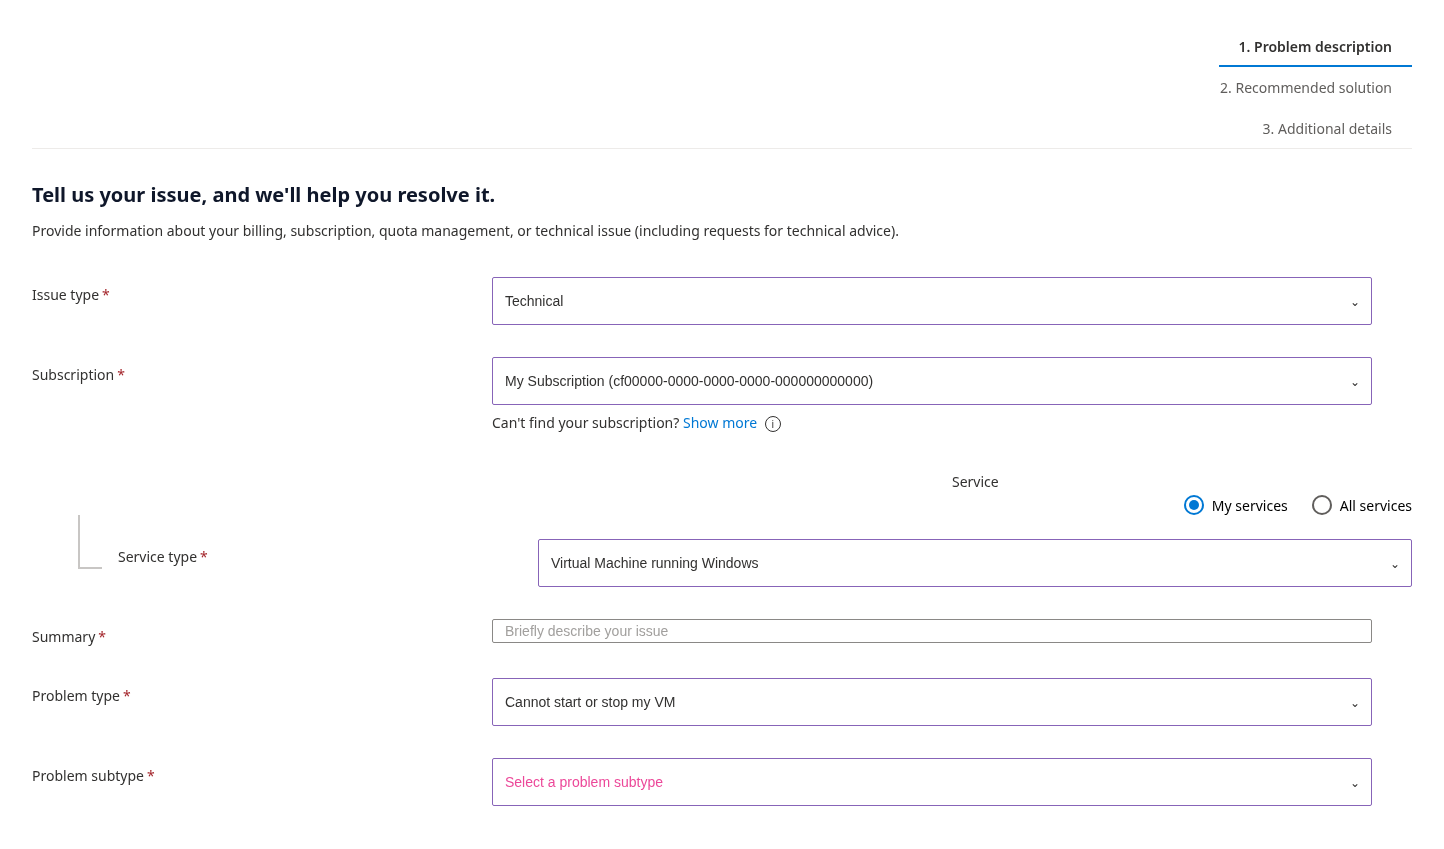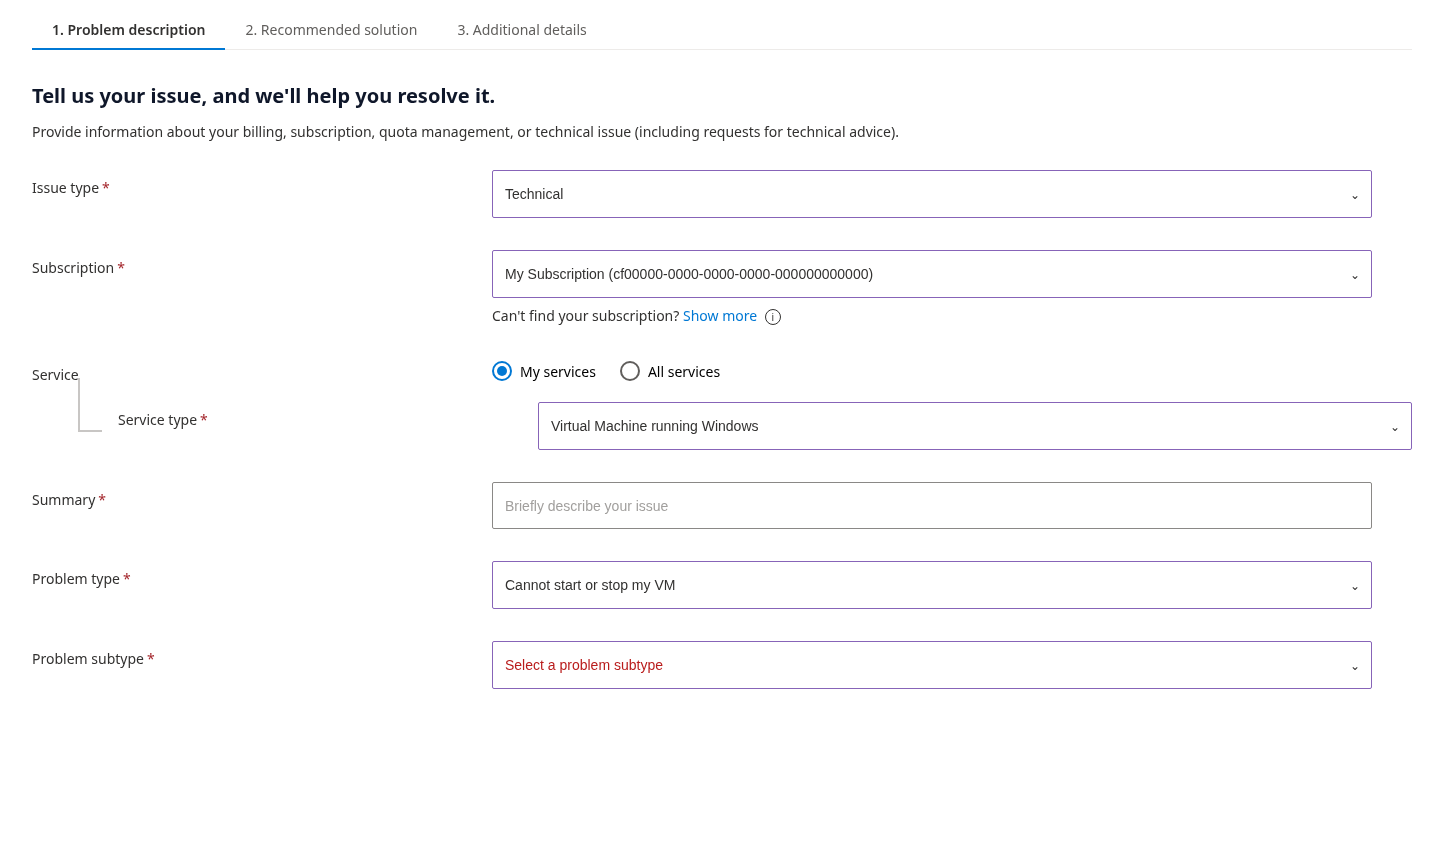--- a/index.html
+++ b/index.html
@@ -16,22 +16,23 @@
       min-height: 849px;
       background: #fff;
       padding: 0 32px 40px 32px;
     }
 
     
     .steps-bar {
       display: flex;
       align-items: flex-end;
       border-bottom: 1px solid #edebe9;
-      padding-top: 8px;
+      padding-top: 25px;
       margin-bottom: 32px;
+      flex-direction: column;
     }
     .step-item {
       padding: 12px 20px 10px 20px;
       font-size: 14px;
       color: #605e5c;
       cursor: pointer;
       position: relative;
       white-space: nowrap;
     }
     .step-item.active {
@@ -53,21 +54,21 @@
       font-size: 20px;
       font-weight: 700;
       color: #0f172a;
       margin-bottom: 12px;
     }
     .page-description {
       font-size: 14px;
       color: #323130;
       max-width: 900px;
       line-height: 1.5;
-      margin-bottom: 28px;
+      margin-bottom: 36px;
     }
 
     
     .form-section {
       display: flex;
       flex-direction: column;
       gap: 12px;
     }
 
     .form-row {
@@ -123,21 +124,21 @@
     }
 
     
     .text-input {
       width: 100%;
       padding: 7px 12px;
       font-size: 14px;
       color: #a19f9d;
       border: 1px solid #8a8886;
       border-radius: 2px;
-      height: 47px;
+      height: 24px;
     }
     .text-input::placeholder {
       color: #a19f9d;
     }
 
     
     .subscription-hint {
       margin-top: 8px;
       font-size: 14px;
       color: #323130;
@@ -243,39 +244,39 @@
           <span class="select-chevron">⌄</span>
         </div>
         <div class="subscription-hint">
           <span>Can't find your subscription?</span>
           <a class="show-more-link">Show more</a>
           <span class="info-circle">i</span>
         </div>
       </div>
     </div>
 
-    <div class="form-row" style="align-items:flex-start; margin-bottom: 0;">
+    <div class="form-row" style="align-items:flex-end; margin-bottom: 0; flex-direction: column;">
       <div class="form-label-col" style="padding-top:8px;">
         <span>Service</span>
       </div>
       <div class="form-control-col">
         <div class="radio-group">
           <label class="radio-option">
             <div class="radio-circle checked"></div>
             <span>My services</span>
           </label>
           <label class="radio-option">
             <div class="radio-circle unchecked"></div>
             <span>All services</span>
           </label>
         </div>
       </div>
     </div>
 
-    <div class="form-row" style="margin-top: 6px; margin-bottom: 20px; padding-left: 46px;">
+    <div class="form-row" style="margin-top: 12px; margin-bottom: 20px; padding-left: 46px;">
       <div class="form-label-col" style="display:flex; align-items:flex-start; padding-top:0;">
         <div style="display:flex; align-items:stretch; height:44px; margin-right: 0; padding-right:0; position:relative; width:40px;">
           <div style="position:absolute; left:0; top:-24px; bottom:14px; width:2px; background:#c8c6c4;"></div>
           <div style="position:absolute; left:0; bottom:14px; width:24px; height:2px; background:#c8c6c4;"></div>
         </div>
         <span style="padding-top:8px;">
           <span>Service type</span><span class="required-star">*</span>
         </span>
       </div>
       <div class="form-control-col">
@@ -310,21 +311,21 @@
         </div>
       </div>
     </div>
 
     <div class="form-row">
       <div class="form-label-col">
         <span>Problem subtype</span><span class="required-star">*</span>
       </div>
       <div class="form-control-col">
         <div class="select-wrapper">
-          <select class="select-box" style="color:#b91c1c;">
+          <select class="select-box" style="color:#ec4899;">
             <option value="">Select a problem subtype</option>
           </select>
           <span class="select-chevron">⌄</span>
         </div>
       </div>
     </div>
 
   </div>
 </div>
 

